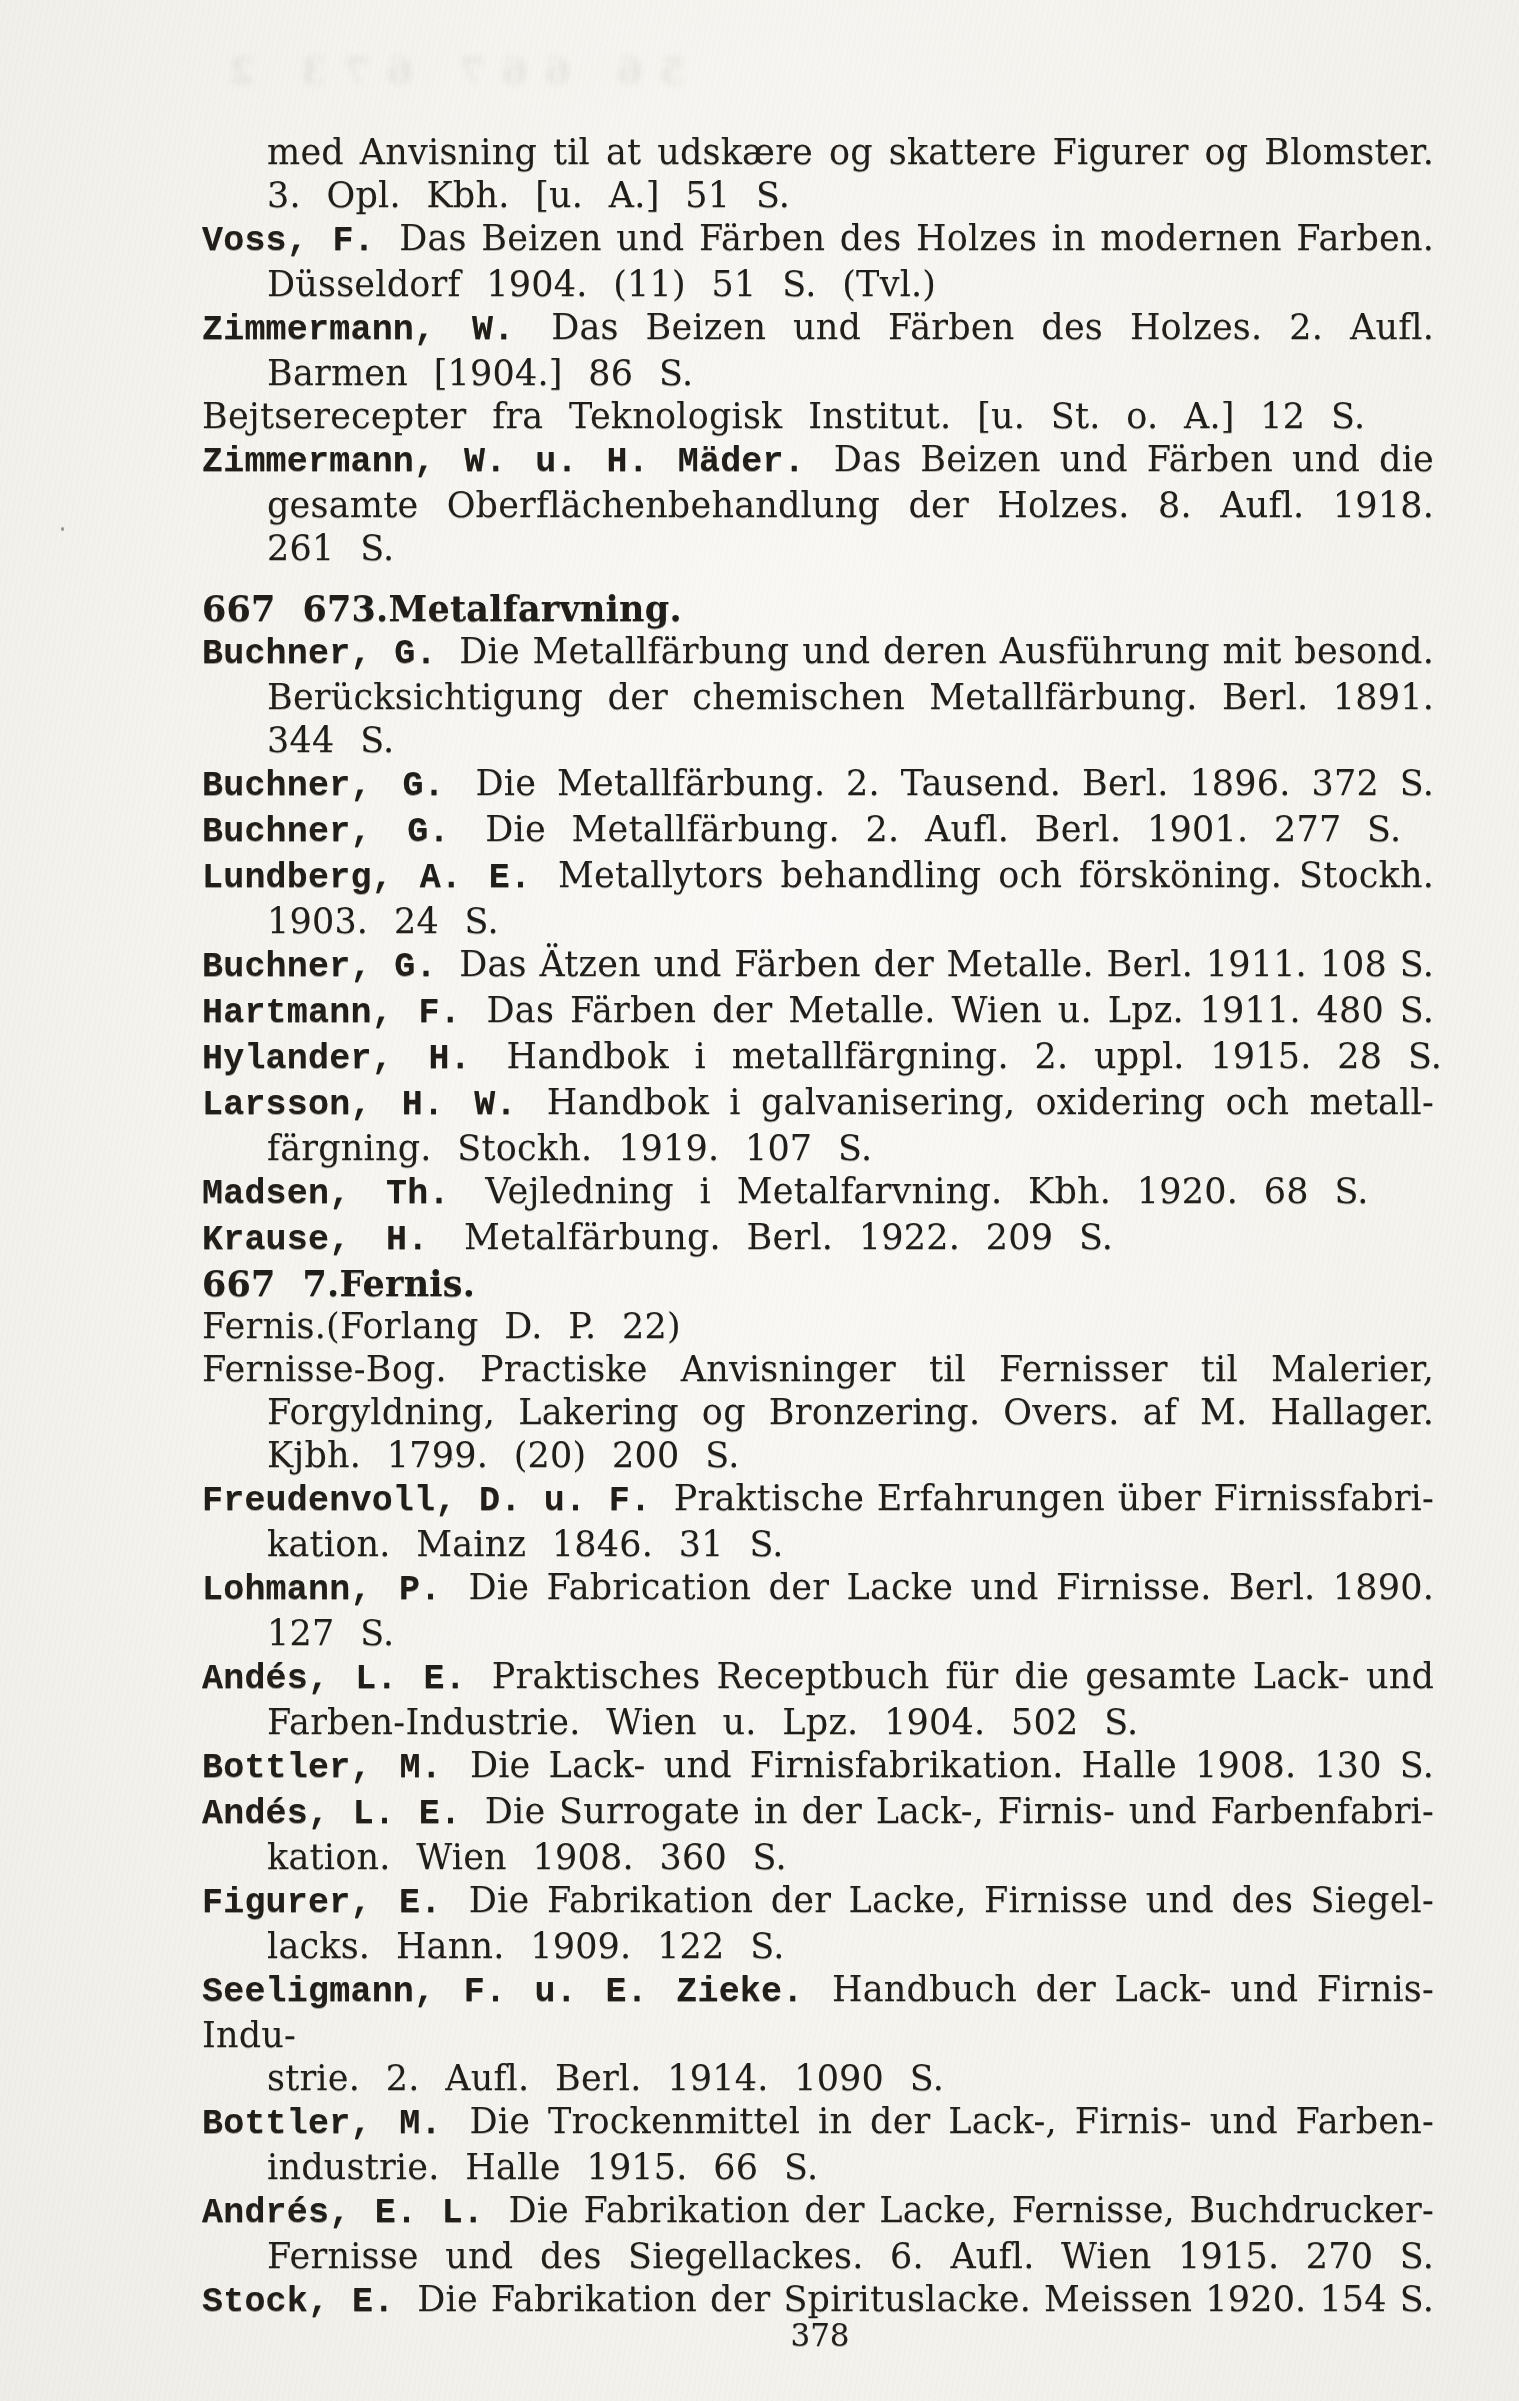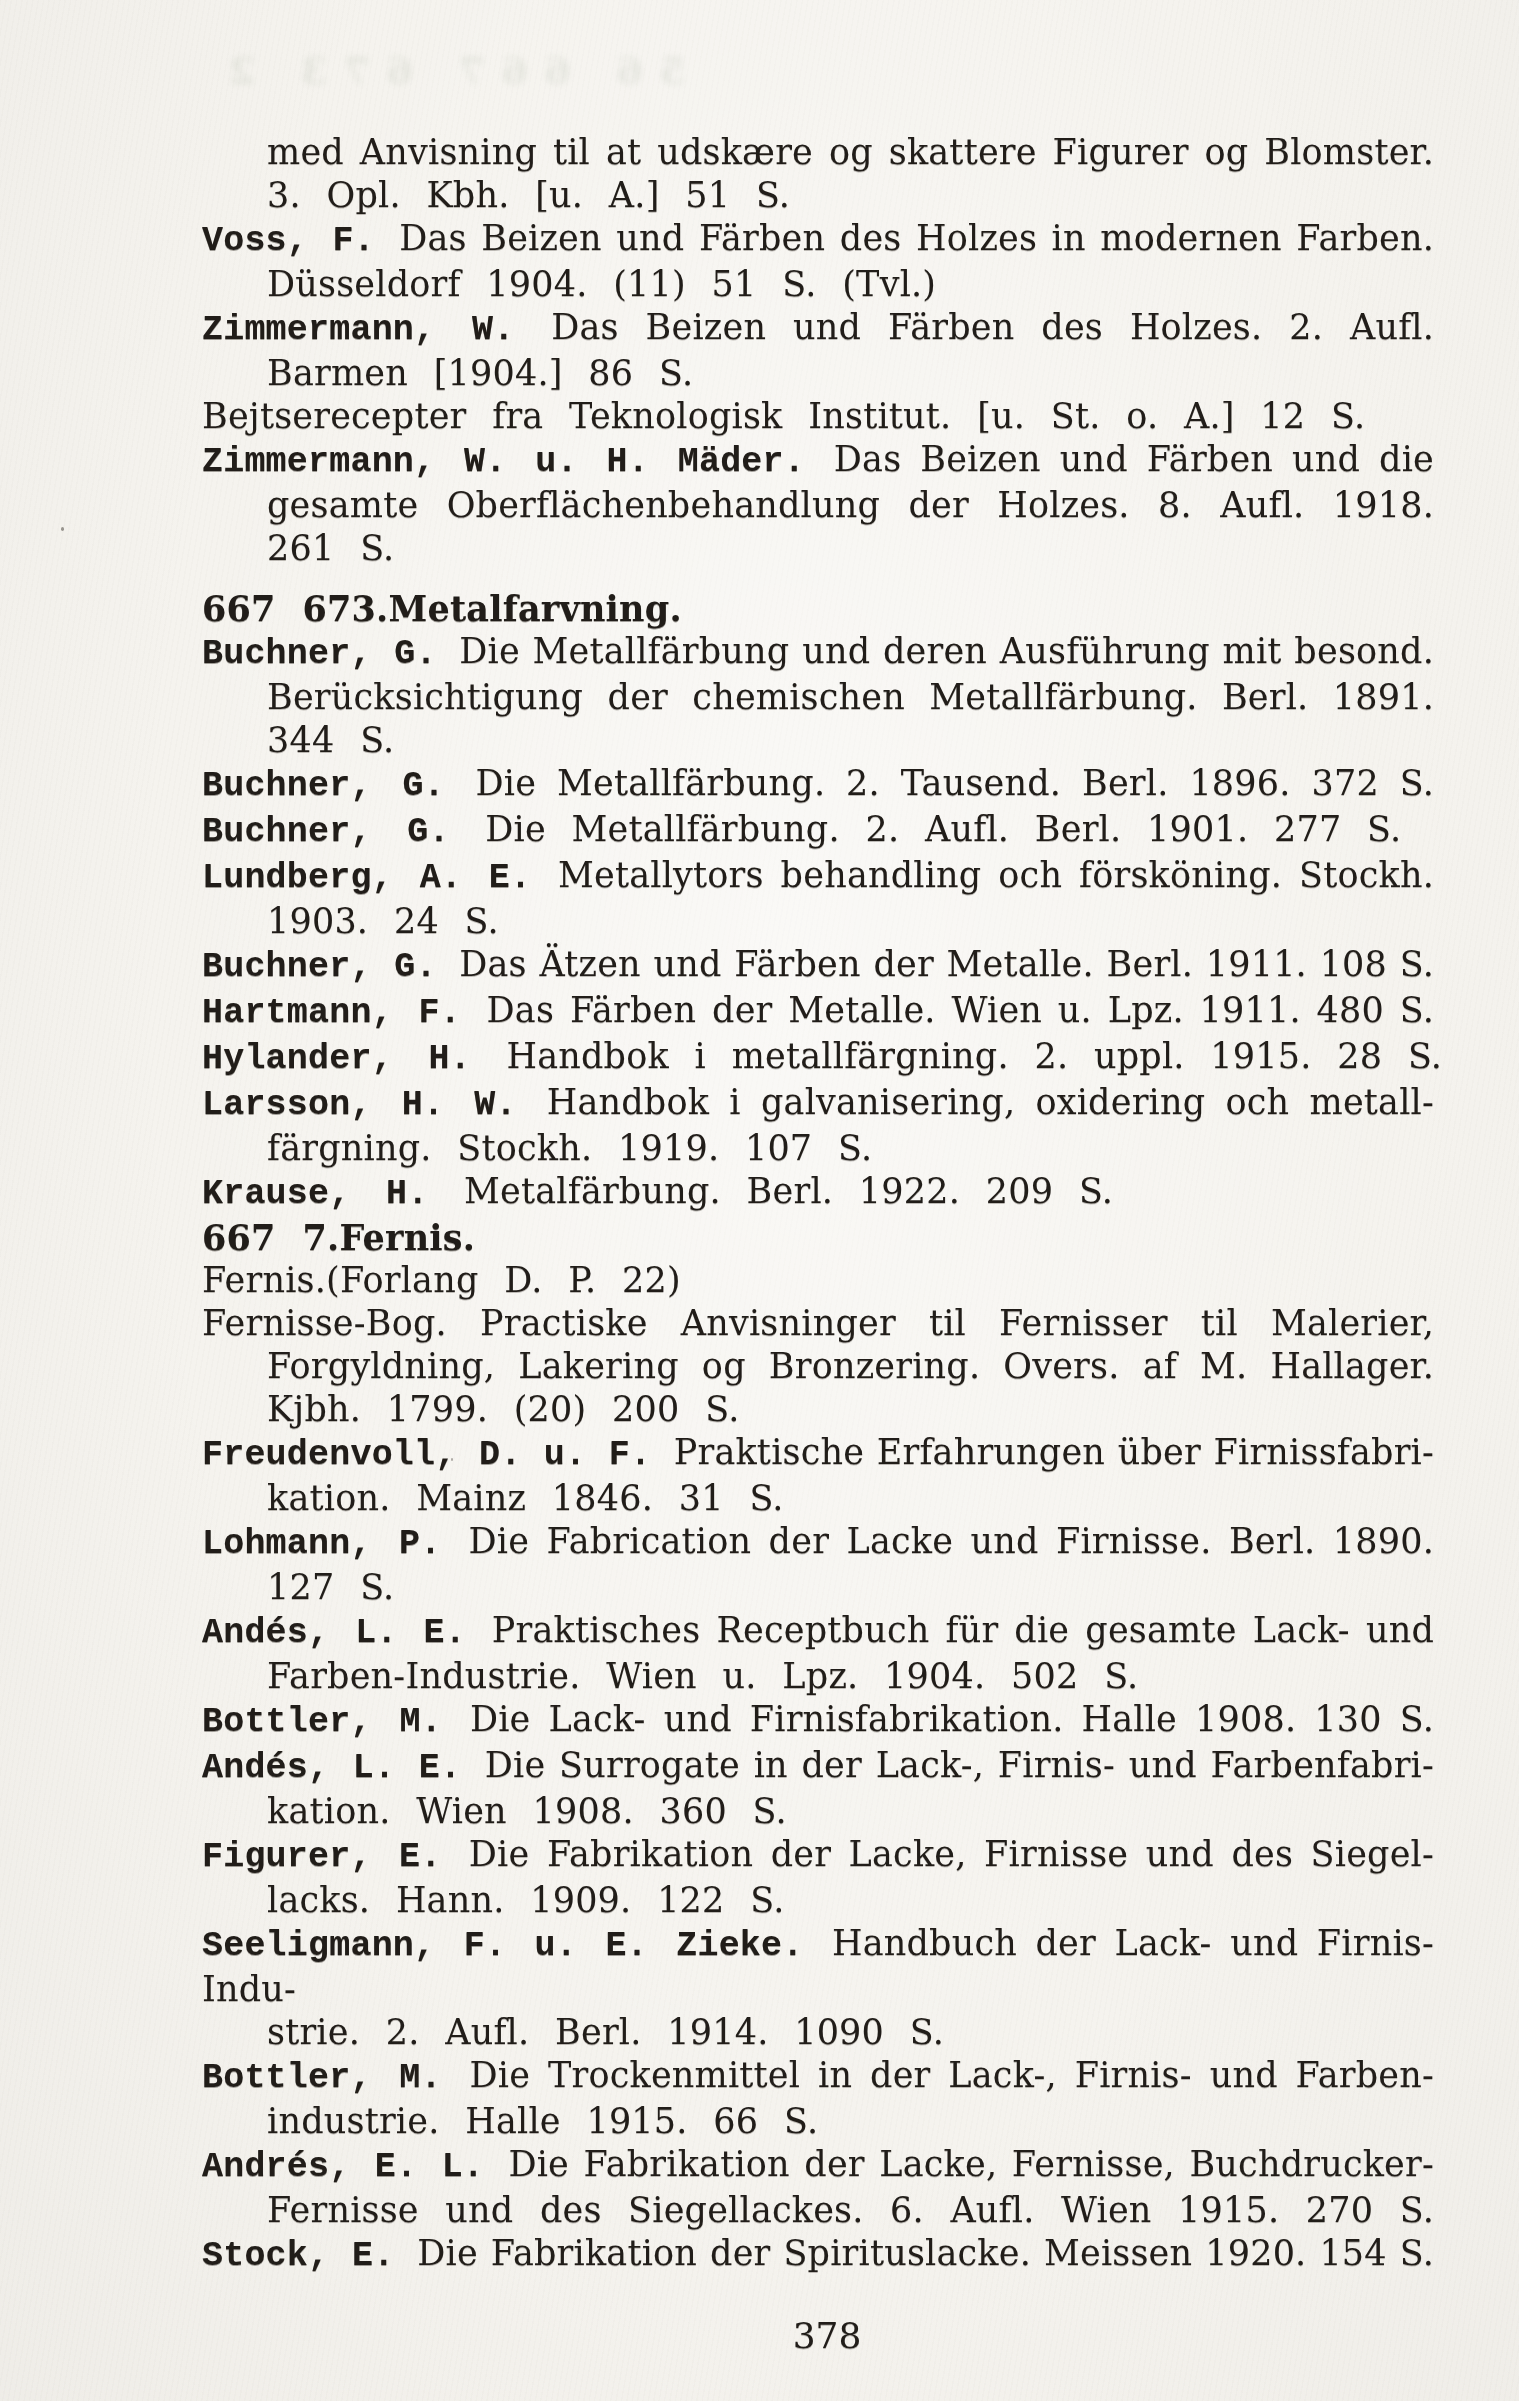--- a/index.html
+++ b/index.html
@@ -32,24 +32,24 @@
   .line.l { white-space:nowrap; word-spacing:14.4px; }
   .line.ind { padding-left:65px; }
   .line.two { display:flex; justify-content:flex-start; }
   .line.head { font-weight:bold; text-shadow:0 0.5px 0.5px rgba(30,24,18,0.4); }
   .gap-sm { margin-top:17px; }
   .gap-lg { }
   .au { font-weight:bold; text-shadow:0 0.5px 0.5px rgba(30,24,18,0.4);font-family:Liberation Mono, monospace; }
   .rcol { word-spacing:14.4px; }
   .pagenum {
     position:absolute;
-    left:211px; top:2314px;
+    left:204px; top:2314px;
     width:1232px;
     text-align:center;
-    font-size:36px; line-height:43px;
+    font-size:31px; line-height:43px;
     text-shadow:0 0.5px 0.5px rgba(40,33,25,0.3);
   }
   .ghost {
     position:absolute;
     left:173px; top:48px;
     width:552px;
     font-size:38px; font-weight:bold;
     letter-spacing:16.3px;
     color:#75876f;
     opacity:0.12;
@@ -88,20 +88,21 @@
       <div class="line l ind"><span>344 S.</span></div>
       <div class="line j"><span class="au">Buchner, G. </span><span>Die Metallfärbung. 2. Tausend. Berl. 1896. 372 S.</span></div>
       <div class="line l"><span class="au">Buchner, G. </span><span>Die Metallfärbung. 2. Aufl. Berl. 1901. 277 S.</span></div>
       <div class="line j"><span class="au">Lundberg, A. E. </span><span>Metallytors behandling och försköning. Stockh.</span></div>
       <div class="line l ind"><span>1903. 24 S.</span></div>
       <div class="line j"><span class="au">Buchner, G. </span><span>Das Ätzen und Färben der Metalle. Berl. 1911. 108 S.</span></div>
       <div class="line j"><span class="au">Hartmann, F. </span><span>Das Färben der Metalle. Wien u. Lpz. 1911. 480 S.</span></div>
       <div class="line l"><span class="au">Hylander, H. </span><span>Handbok i metallfärgning. 2. uppl. 1915. 28 S.</span></div>
       <div class="line j"><span class="au">Larsson, H. W. </span><span>Handbok i galvanisering, oxidering och metall-</span></div>
       <div class="line l ind"><span>färgning. Stockh. 1919. 107 S.</span></div>
+      <div class="line l"><span class="au">Madsen, Th. </span><span>Vejledning i Metalfarvning. Kbh. 1920. 68 S.</span></div>
       <div class="line l"><span class="au">Krause, H. </span><span>Metalfärbung. Berl. 1922. 209 S.</span></div>
       <div class="line l head two gap-lg">
         <span class="lcol"><span>667 7.</span></span>
         <span class="rcol"><span>Fernis.</span></span>
       </div>
       <div class="line l two">
         <span class="lcol"><span>Fernis.</span></span>
         <span class="rcol"><span>(Forlang D. P. 22)</span></span>
       </div>
       <div class="line j"><span>Fernisse-Bog. Practiske Anvisninger til Fernisser til Malerier,</span></div>

